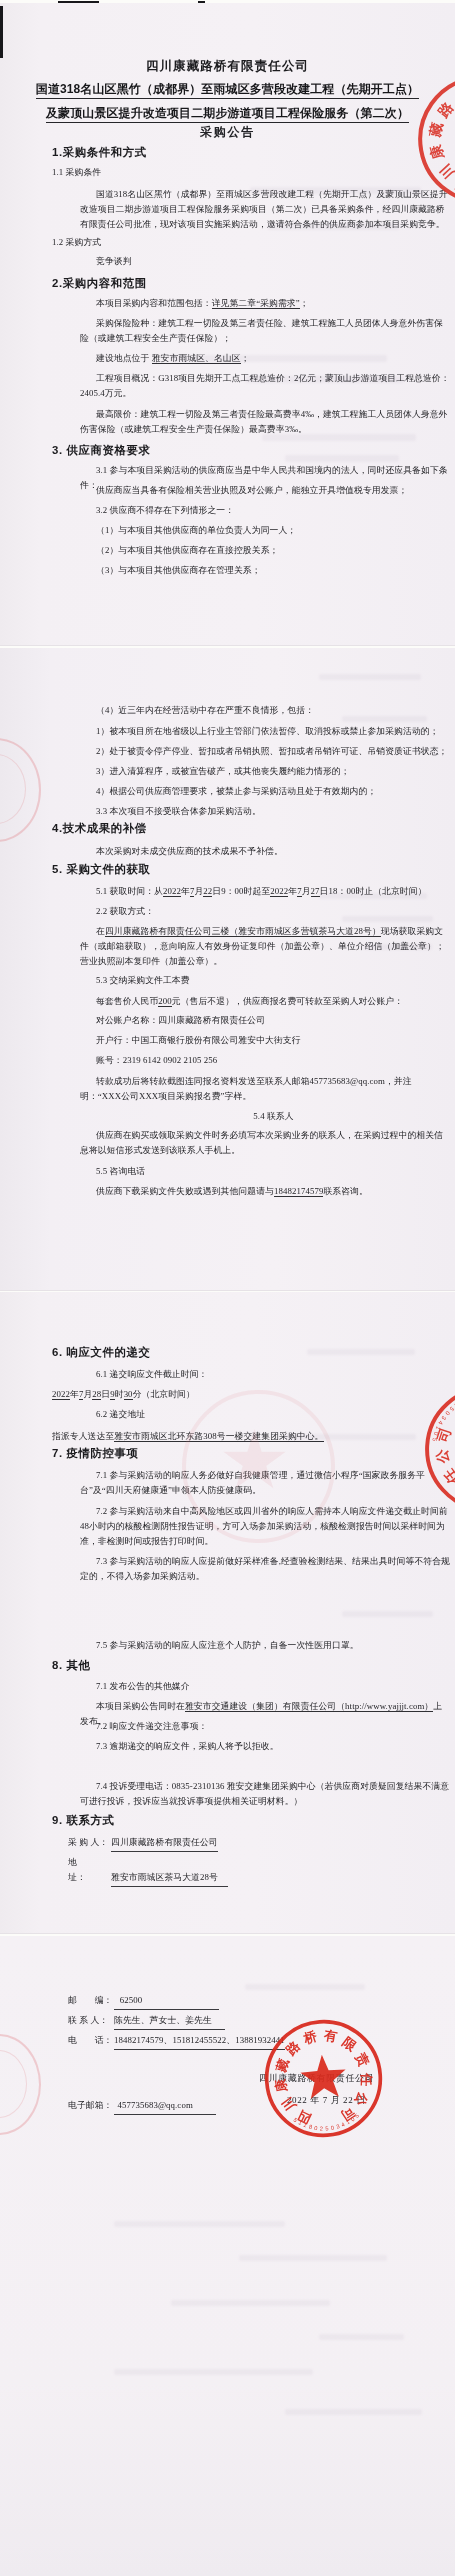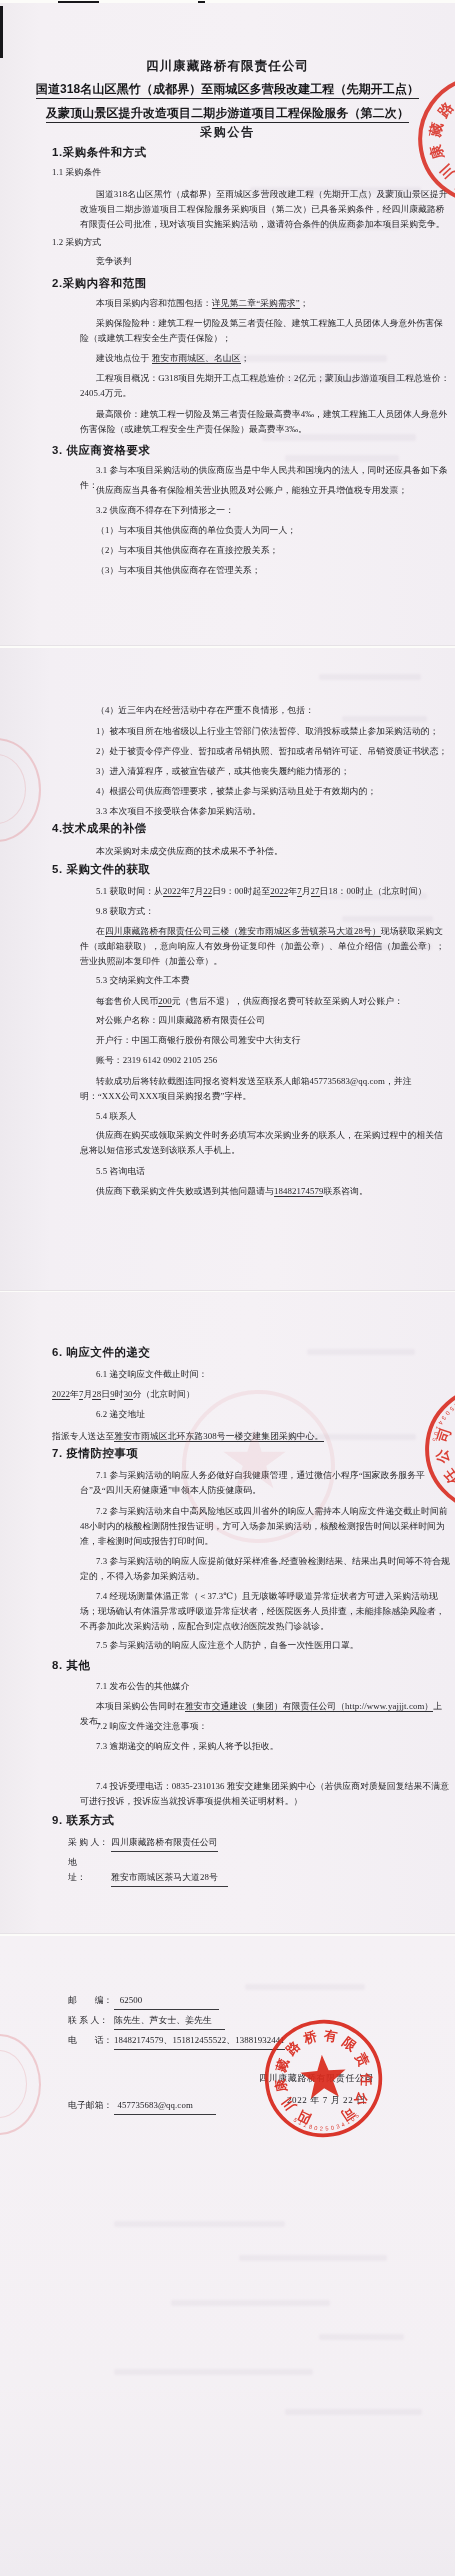--- a/index.html
+++ b/index.html
@@ -122,29 +122,29 @@
     <div class="blk ind" style="top:96px;">2）处于被责令停产停业、暂扣或者吊销执照、暂扣或者吊销许可证、吊销资质证书状态；</div>
     <div class="blk ind" style="top:116px;">3）进入清算程序，或被宣告破产，或其他丧失履约能力情形的；</div>
     <div class="blk ind" style="top:136px;">4）根据公司供应商管理要求，被禁止参与采购活动且处于有效期内的；</div>
     <div class="blk ind" style="top:156px;">3.3 本次项目不接受联合体参加采购活动。</div>
 
     <div class="blk h-major" style="top:172px;">4.技术成果的补偿</div>
     <div class="blk ind" style="top:196px;">本次采购对未成交供应商的技术成果不予补偿。</div>
 
     <div class="blk h-major" style="top:213px;">5. 采购文件的获取</div>
     <div class="blk ind" style="top:236px;"><span>5.1 获取时间：从</span><span class="u">2022</span><span>年</span><span class="u">7</span><span>月</span><span class="u">22</span><span>日9：00时起至</span><span class="u">2022</span><span>年</span><span class="u">7</span><span>月</span><span class="u">27</span><span>日18：00时止（北京时间）</span></div>
-    <div class="blk ind" style="top:256px;">9.8  获取方式：</div>
+    <div class="blk ind" style="top:256px;">2.2  获取方式：</div>
     <div class="blk ind" style="top:276px;"><span>在</span><span class="u">四川康藏路桥有限责任公司三楼（雅安市雨城区多营镇茶马大道28号）</span><span>现场获取采购文件（或邮箱获取），意向响应人有效身份证复印件（加盖公章）、单位介绍信（加盖公章）； 营业执照副本复印件（加盖公章）。</span></div>
     <div class="blk ind" style="top:325px;">5.3 交纳采购文件工本费</div>
     <div class="blk ind" style="top:346px;"><span>每套售价人民币</span><span class="u">200</span><span>元（售后不退），供应商报名费可转款至采购人对公账户：</span></div>
     <div class="blk ind" style="top:365px;">对公账户名称：四川康藏路桥有限责任公司</div>
     <div class="blk ind" style="top:385px;">开户行：中国工商银行股份有限公司雅安中大街支行</div>
     <div class="blk ind" style="top:405px;">账号：2319 6142 0902 2105 256</div>
     <div class="blk ind" style="top:426px;">转款成功后将转款截图连同报名资料发送至联系人邮箱457735683@qq.com，并注明：“XXX公司XXX项目采购报名费”字样。</div>
-    <div class="blk ind" style="top:461px;">5.4 联系人</div>
+    <div class="blk ind" style="top:461px;text-align:center;">5.4 联系人</div>
     <div class="blk ind" style="top:480px;">供应商在购买或领取采购文件时务必填写本次采购业务的联系人，在采购过程中的相关信息将以短信形式发送到该联系人手机上。</div>
     <div class="blk ind" style="top:516px;">5.5 咨询电话</div>
     <div class="blk ind" style="top:536px;"><span>供应商下载采购文件失败或遇到其他问题请与</span><span class="u">18482174579</span><span>联系咨询。</span></div>
 
     <div class="faint-seal" style="left:-48px;top:90px;width:85px;height:100px;"></div>
     <div class="ghost" style="left:319px;top:26px;width:102px;"></div>
     <div class="ghost" style="left:342px;top:68px;width:85px;"></div>
     <div class="ghost" style="left:319px;top:245px;width:108px;"></div>
     <div class="ghost" style="left:342px;top:268px;width:91px;"></div>
     <div class="ghost" style="left:364px;top:296px;width:68px;"></div>
@@ -154,21 +154,20 @@
     <div class="blk h-major" style="top:52px;">6.  响应文件的递交</div>
     <div class="blk ind" style="top:75px;">6.1 递交响应文件截止时间：</div>
     <div class="blk" style="top:95px;"><span class="u">2022</span><span>年</span><span class="u">7</span><span>月</span><span class="u">28</span><span>日</span><span class="u">9</span><span>时</span><span class="u">30</span><span>分（北京时间）</span></div>
     <div class="blk ind" style="top:115px;">6.2 递交地址</div>
     <div class="blk" style="top:137px;"><span>指派专人送达至</span><span class="u">雅安市雨城区北环东路308号一楼交建集团采购中心。</span></div>
 
     <div class="blk h-major" style="top:153px;">7.  疫情防控事项</div>
     <div class="blk ind" style="top:176px;">7.1 参与采购活动的响应人务必做好自我健康管理，通过微信小程序“国家政务服务平台”及“四川天府健康通”申领本人防疫健康码。</div>
     <div class="blk ind" style="top:212px;">7.2 参与采购活动来自中高风险地区或四川省外的响应人需持本人响应文件递交截止时间前48小时内的核酸检测阴性报告证明，方可入场参加采购活动，核酸检测报告时间以采样时间为准，非检测时间或报告打印时间。</div>
     <div class="blk ind" style="top:262px;">7.3 参与采购活动的响应人应提前做好采样准备,经查验检测结果、结果出具时间等不符合规定的，不得入场参加采购活动。</div>
-    <div class="blk ind" style="top:297px;">7.4 经现场测量体温正常（＜37.3℃）且无咳嗽等呼吸道异常症状者方可进入采购活动现场；现场确认有体温异常或呼吸道异常症状者，经医院医务人员排查，未能排除感染风险者，不再参加此次采购活动，应配合到定点收治医院发热门诊就诊。</div>
     <div class="blk ind" style="top:346px;">7.5 参与采购活动的响应人应注意个人防护，自备一次性医用口罩。</div>
 
     <div class="blk h-major" style="top:365px;">8.  其他</div>
     <div class="blk ind" style="top:387px;">7.1 发布公告的其他媒介</div>
     <div class="blk ind" style="top:407px;"><span>本项目采购公告同时在</span><span class="u">雅安市交通建设（集团）有限责任公司（http://www.yajjjt.com）</span><span>上发布。</span></div>
     <div class="blk ind" style="top:427px;">7.2 响应文件递交注意事项：</div>
     <div class="blk ind" style="top:447px;">7.3 逾期递交的响应文件，采购人将予以拒收。</div>
     <div class="blk ind" style="top:487px;">7.4  投诉受理电话：0835-2310136 雅安交建集团采购中心（若供应商对质疑回复结果不满意可进行投诉，投诉应当就投诉事项提供相关证明材料。）</div>
 
     <div class="blk h-major" style="top:520px;">9.  联系方式</div>

